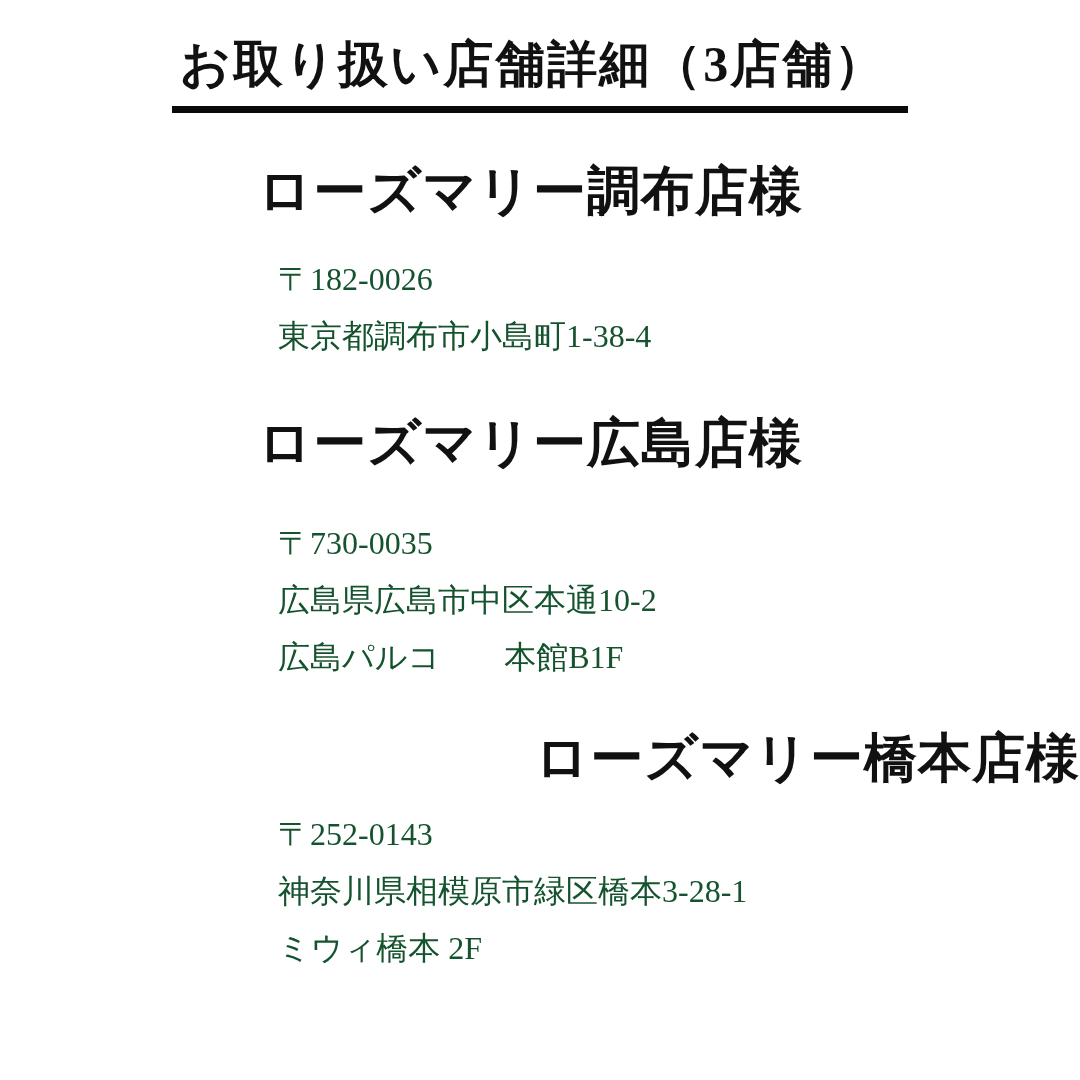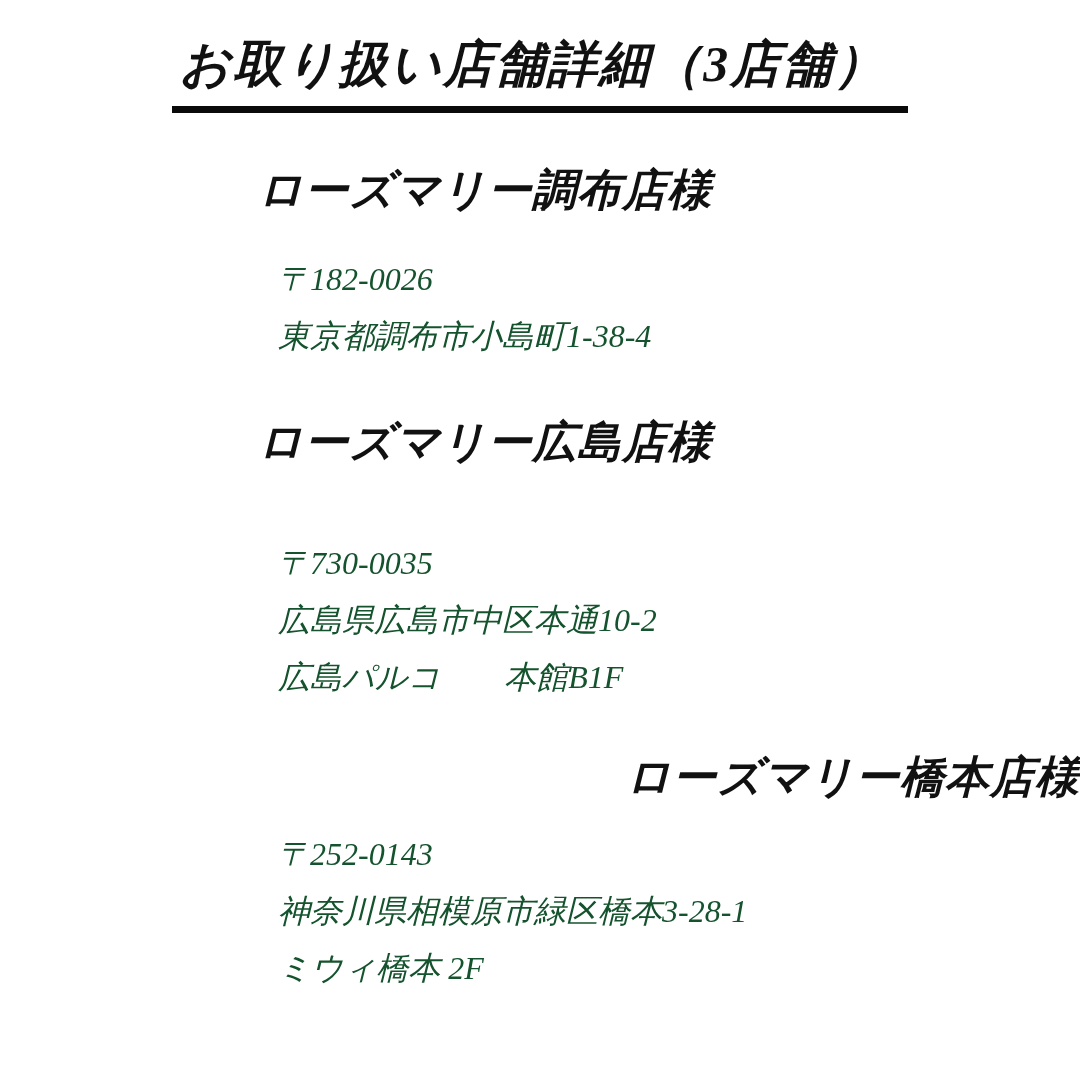--- a/index.html
+++ b/index.html
@@ -6,59 +6,58 @@
   html, body { background: #ffffff; }
   .page {
     position: relative;
     width: 1080px;
     height: 1080px;
     margin: 0 auto;
     background: #ffffff;
     overflow: hidden;
     font-family: "Liberation Serif", "DejaVu Serif", serif;
     color: #111111;
-    font-style: italic;
   }
   .title-wrap {
     padding-top: 28px;
     text-align: center;
   }
   .page-title {
     display: inline-block;
     font-size: 50px;
     line-height: 72px;
     font-weight: 600;
     letter-spacing: 2px;
     color: #111111;
     border-bottom: 7px solid #0a0a0a;
     padding: 0 22px 6px 8px;
     white-space: nowrap;
   }
   .store-block { text-align: left; }
   .store-name {
     margin-left: 258px;
-    font-size: 44px;
+    font-size: 53px;
     line-height: 52px;
     font-weight: 600;
     letter-spacing: 1px;
     color: #111111;
     white-space: nowrap;
   }
   .store-address {
     margin-left: 278px;
     font-size: 32px;
     line-height: 57px;
     font-weight: 400;
     color: #14532d;
     white-space: nowrap;
   }
   .name-1 { margin-top: 52px; }
   .addr-1 { margin-top: 34px; }
   .name-2 { margin-top: 52px; }
-  .addr-2 { margin-top: 66px; }
+  .addr-2 { margin-top: 46px; }
   .name-3 { margin-top: 46px; text-align: right; }
   .addr-3 { margin-top: 22px; }
 </style>
 </head>
 <body>
 
 <div class="page">
 
   <div class="title-wrap">
     <h1 class="page-title">お取り扱い店舗詳細（3店舗）</h1>

